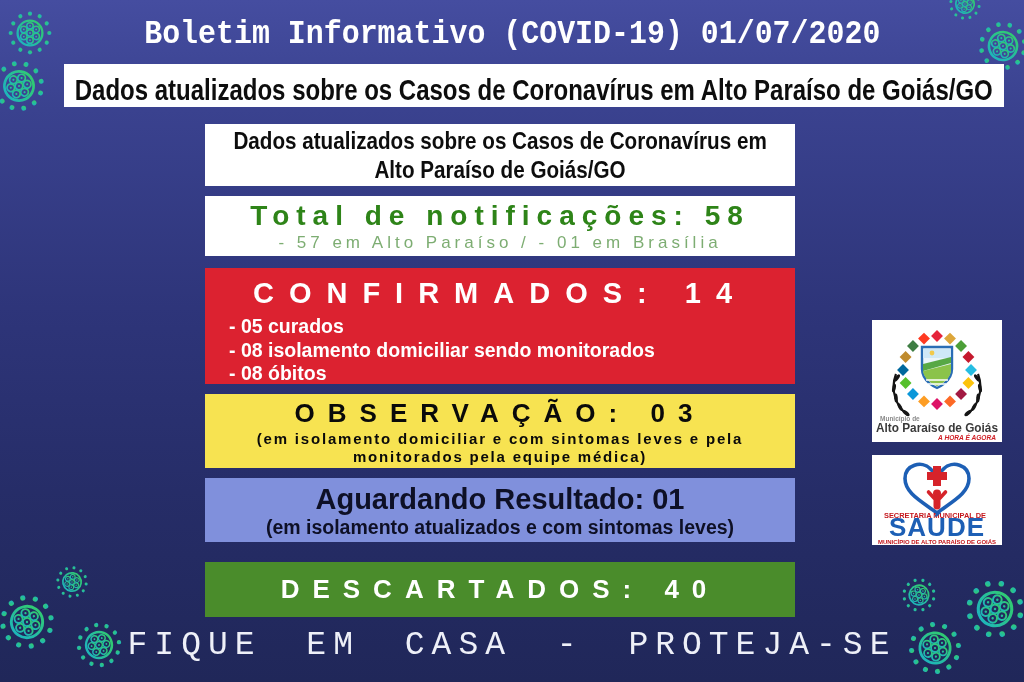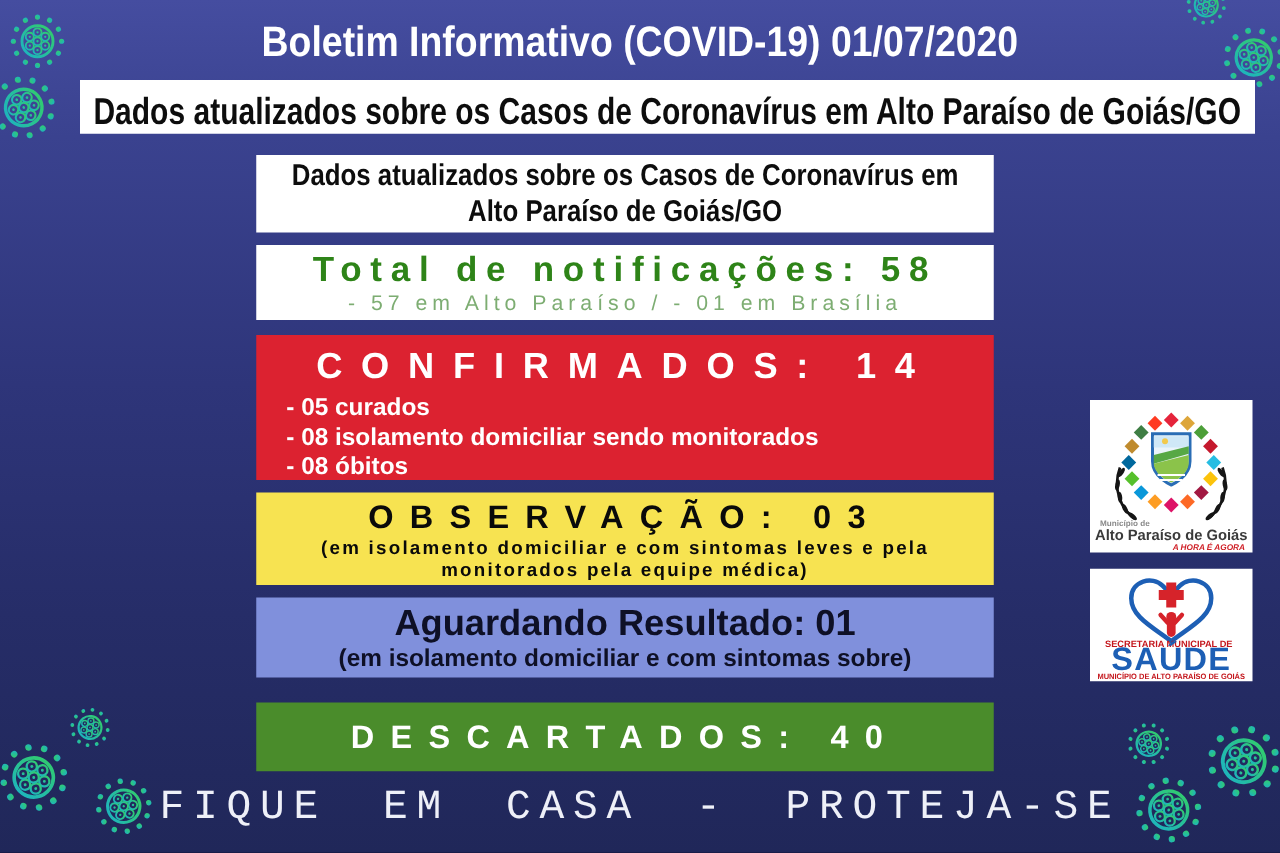--- a/index.html
+++ b/index.html
@@ -1,21 +1,21 @@
 <!DOCTYPE html>
 <html><head>
 <meta charset="utf-8">
 <style>
   html,body{margin:0;padding:0;background:#161b45;}
   .stage{position:relative;width:1024px;height:682px;overflow:hidden;
     font-family:"Liberation Sans",sans-serif;
     background:linear-gradient(180deg,#454da0 0%,#3a428f 16%,#2e357a 45%,#262d68 72%,#202759 100%);}
   .virus{position:absolute;pointer-events:none;}
   .virus svg{display:block;width:100%;height:100%;overflow:visible;}
-  .page-title{position:absolute;left:0;top:12px;width:100%;height:44px;display:flex;align-items:center;justify-content:center;}
+  .page-title{position:absolute;left:0;top:12px;width:100%;height:44px;display:flex;align-items:center;justify-content:center;font-family:Liberation Mono, monospace;}
   .page-title span{color:#ffffff;font-size:34px;font-weight:700;white-space:nowrap;display:inline-block;transform:scaleX(.88);}
   .banner{position:absolute;left:64px;top:64px;width:940px;height:43px;background:#ffffff;display:flex;align-items:flex-end;justify-content:center;}
   .banner span{color:#0d0d0d;font-size:30px;font-weight:700;white-space:nowrap;display:inline-block;transform:scaleX(.80);}
   .col{position:absolute;left:205px;width:590px;box-sizing:border-box;}
   .box-sub{top:124px;height:62px;background:#ffffff;display:flex;flex-direction:column;align-items:center;justify-content:center;}
   .box-sub div{color:#0d0d0d;font-size:24px;font-weight:700;line-height:29px;white-space:nowrap;transform:scaleX(.86);}
   .box-total{top:196px;height:60px;background:#ffffff;text-align:center;}
   .box-total .t{margin-top:4px;color:#2e8418;font-size:28px;font-weight:700;letter-spacing:7px;white-space:nowrap;}
   .box-total .d{color:#7dad72;font-size:17px;letter-spacing:4px;margin-top:1px;white-space:nowrap;}
   .box-red{top:268px;height:116px;background:#dc2230;color:#ffffff;}
@@ -189,21 +189,21 @@
     </ul>
   </div>
 
   <div class="col box-yellow">
     <div class="t">OBSERVAÇÃO: 03</div>
     <div class="n">(em isolamento domiciliar e com sintomas leves e pela monitorados pela equipe médica)</div>
   </div>
 
   <div class="col box-blue">
     <div class="t">Aguardando Resultado: 01</div>
-    <div class="n">(em isolamento domiciliar e com sintomas sobre)</div>
+    <div class="n">(em isolamento atualizados e com sintomas leves)</div>
   </div>
 
   <div class="col box-green">
     <div class="t">DESCARTADOS: 40</div>
   </div>
 
   <div class="footer">
     <span>FIQUE EM CASA - PROTEJA-SE</span>
   </div>
 

